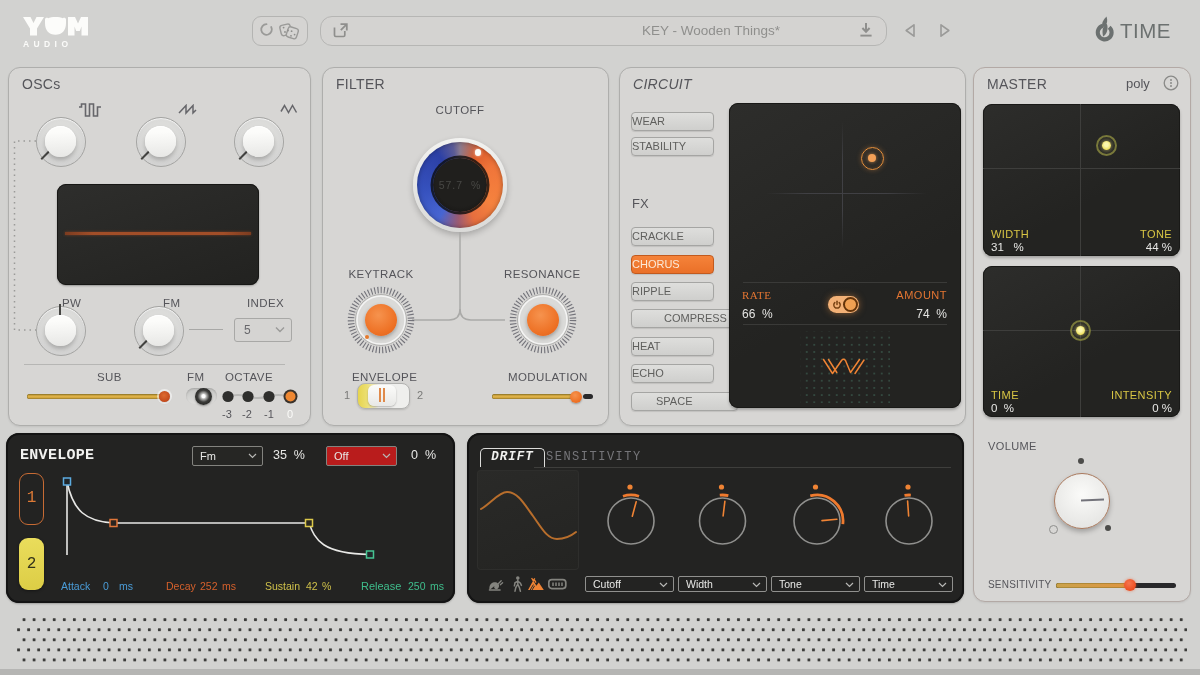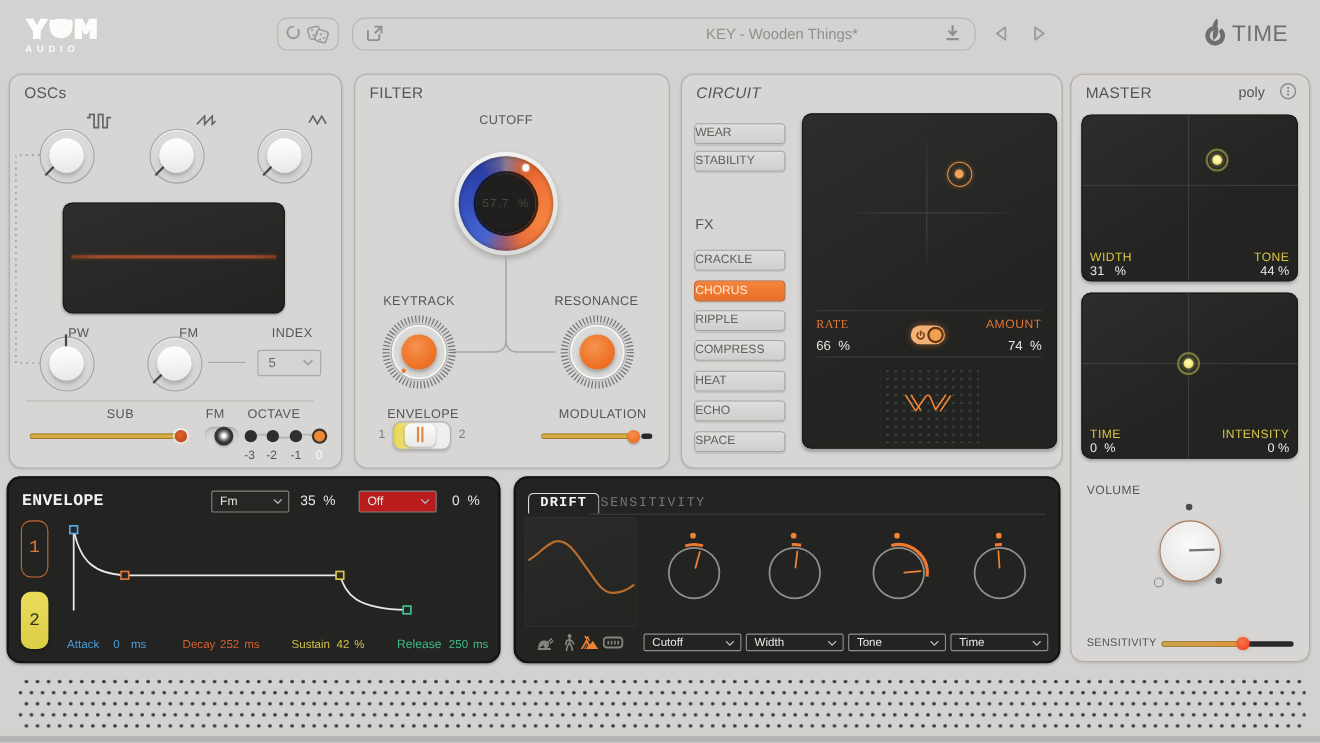--- a/index.html
+++ b/index.html
@@ -209,24 +209,24 @@
   <div class="ptitle" style="left:633px;top:76px;font-style:italic;">CIRCUIT</div>
 
   <div class="gbtn" style="left:631px;top:112px;width:81px;height:17px;line-height:17px;">WEAR</div>
   <div class="gbtn" style="left:631px;top:137px;width:81px;height:17px;line-height:17px;">STABILITY</div>
 
   <div class="abs" style="left:632px;top:196px;font-size:13px;color:#55555a;">FX</div>
 
   <div class="gbtn" style="left:631px;top:227px;width:81px;height:17px;line-height:17px;">CRACKLE</div>
   <div class="gbtn" style="left:631px;top:254.5px;width:81px;height:17px;line-height:17px;background:linear-gradient(#f5833a,#ea7028);border-color:#c25a1e;color:#fbe9d8;">CHORUS</div>
   <div class="gbtn" style="left:631px;top:282px;width:81px;height:17px;line-height:17px;">RIPPLE</div>
-  <div class="gbtn" style="left:631px;top:309px;width:81px;height:17px;line-height:17px;">COMPRESS</div>
+  <div class="gbtn" style="left:631px;top:309px;width:81px;height:17px;line-height:17px;padding-left:32px;">COMPRESS</div>
   <div class="gbtn" style="left:631px;top:336.5px;width:81px;height:17px;line-height:17px;">HEAT</div>
   <div class="gbtn" style="left:631px;top:364px;width:81px;height:17px;line-height:17px;">ECHO</div>
-  <div class="gbtn" style="left:631px;top:391.5px;width:81px;height:17px;line-height:17px;">SPACE</div>
+  <div class="gbtn" style="left:631px;top:391.5px;width:81px;height:17px;line-height:17px;padding-left:24px;">SPACE</div>
 
   <div class="abs" style="left:729px;top:103px;width:232px;height:305px;border-radius:9px;background:linear-gradient(150deg,#2d2d2b,#232321 60%);box-shadow:inset 0 0 0 1px #191917,0 2px 3px rgba(0,0,0,0.25);overflow:hidden;">
 
     <div style="position:absolute;left:112.5px;top:18px;width:1px;height:128px;background:linear-gradient(180deg,transparent,#404044 30%,#404044 70%,transparent);"></div>
     <div style="position:absolute;left:37px;top:90px;width:161px;height:1px;background:linear-gradient(90deg,transparent,#404044 25%,#404044 75%,transparent);"></div>
 
     <div style="position:absolute;left:132px;top:44px;width:21px;height:21px;border:1.5px solid #e9913c;border-radius:50%;box-shadow:0 0 5px rgba(235,150,70,0.35), inset 0 0 4px rgba(235,150,70,0.25);"></div>
     <div style="position:absolute;left:138.5px;top:50.5px;width:8px;height:8px;border-radius:50%;background:#f3a057;box-shadow:0 0 4px rgba(240,160,80,0.8);"></div>
 
     <div style="position:absolute;left:14px;top:179px;width:204px;height:1px;background:#3a3a38;"></div>
@@ -347,21 +347,21 @@
   <div class="abs" style="left:306px;top:580px;font-size:10.5px;color:#cfc04a;">42</div>
   <div class="abs" style="left:322px;top:580px;font-size:10.5px;color:#cfc04a;">%</div>
   <div class="abs" style="left:361px;top:580px;font-size:11px;color:#3fbd8c;">Release</div>
   <div class="abs" style="left:408px;top:580px;font-size:10.5px;color:#3fbd8c;">250</div>
   <div class="abs" style="left:430px;top:580px;font-size:10.5px;color:#3fbd8c;">ms</div>
 </div>
 
 <div class="dpanel" style="left:467px;top:433px;width:497px;height:170px;"></div>
 <div id="drift">
 
-  <div class="abs mono" style="left:480px;top:448px;width:65px;height:19px;border:1.5px solid #dcdcda;border-bottom:none;border-radius:5px 5px 0 0;box-sizing:border-box;color:#f2f2f0;font-size:12.5px;font-weight:bold;text-align:center;line-height:16px;letter-spacing:1px;">DRIFT</div>
+  <div class="abs mono" style="left:480px;top:448px;width:65px;height:19px;border:1.5px solid #dcdcda;border-bottom:none;border-radius:5px 5px 0 0;box-sizing:border-box;color:#f2f2f0;font-size:12.5px;font-weight:bold;text-align:center;line-height:16px;letter-spacing:1px;font-style:italic;">DRIFT</div>
   <div class="abs mono" style="left:546px;top:450px;font-size:12px;color:#76767a;letter-spacing:1.5px;">SENSITIVITY</div>
   <div class="abs" style="left:534px;top:466.5px;width:417px;height:1px;background:#3e3e3c;"></div>
 
   <div class="abs" style="left:477px;top:470px;width:102px;height:100px;border-radius:4px;background:linear-gradient(160deg,#2a2a28,#242422);box-shadow:inset 0 0 0 1px #2e2e2c;"></div>
   <svg class="abs" style="left:477px;top:470px;" width="102" height="100" viewBox="0 0 102 100">
     <path d="M4,39 C14,33 22,22 30,22 C40,22 46,32 56,46 C64,57 70,69 80,69 C88,69 94,66 99,62" fill="none" stroke="#b86e2c" stroke-width="2" stroke-linecap="round"></path>
   </svg>
 
   <svg class="abs" style="left:488px;top:578px;" width="16" height="13" viewBox="0 0 16 13">
     <path d="M1.5,12 C1,9 2,5.5 5,4.5 C8.5,3.5 11.5,5.5 11,8.5 C10.7,10.5 9,11.5 7.5,11 C6.2,10.6 5.8,9 6.5,8 Z" fill="#84847f"></path>

